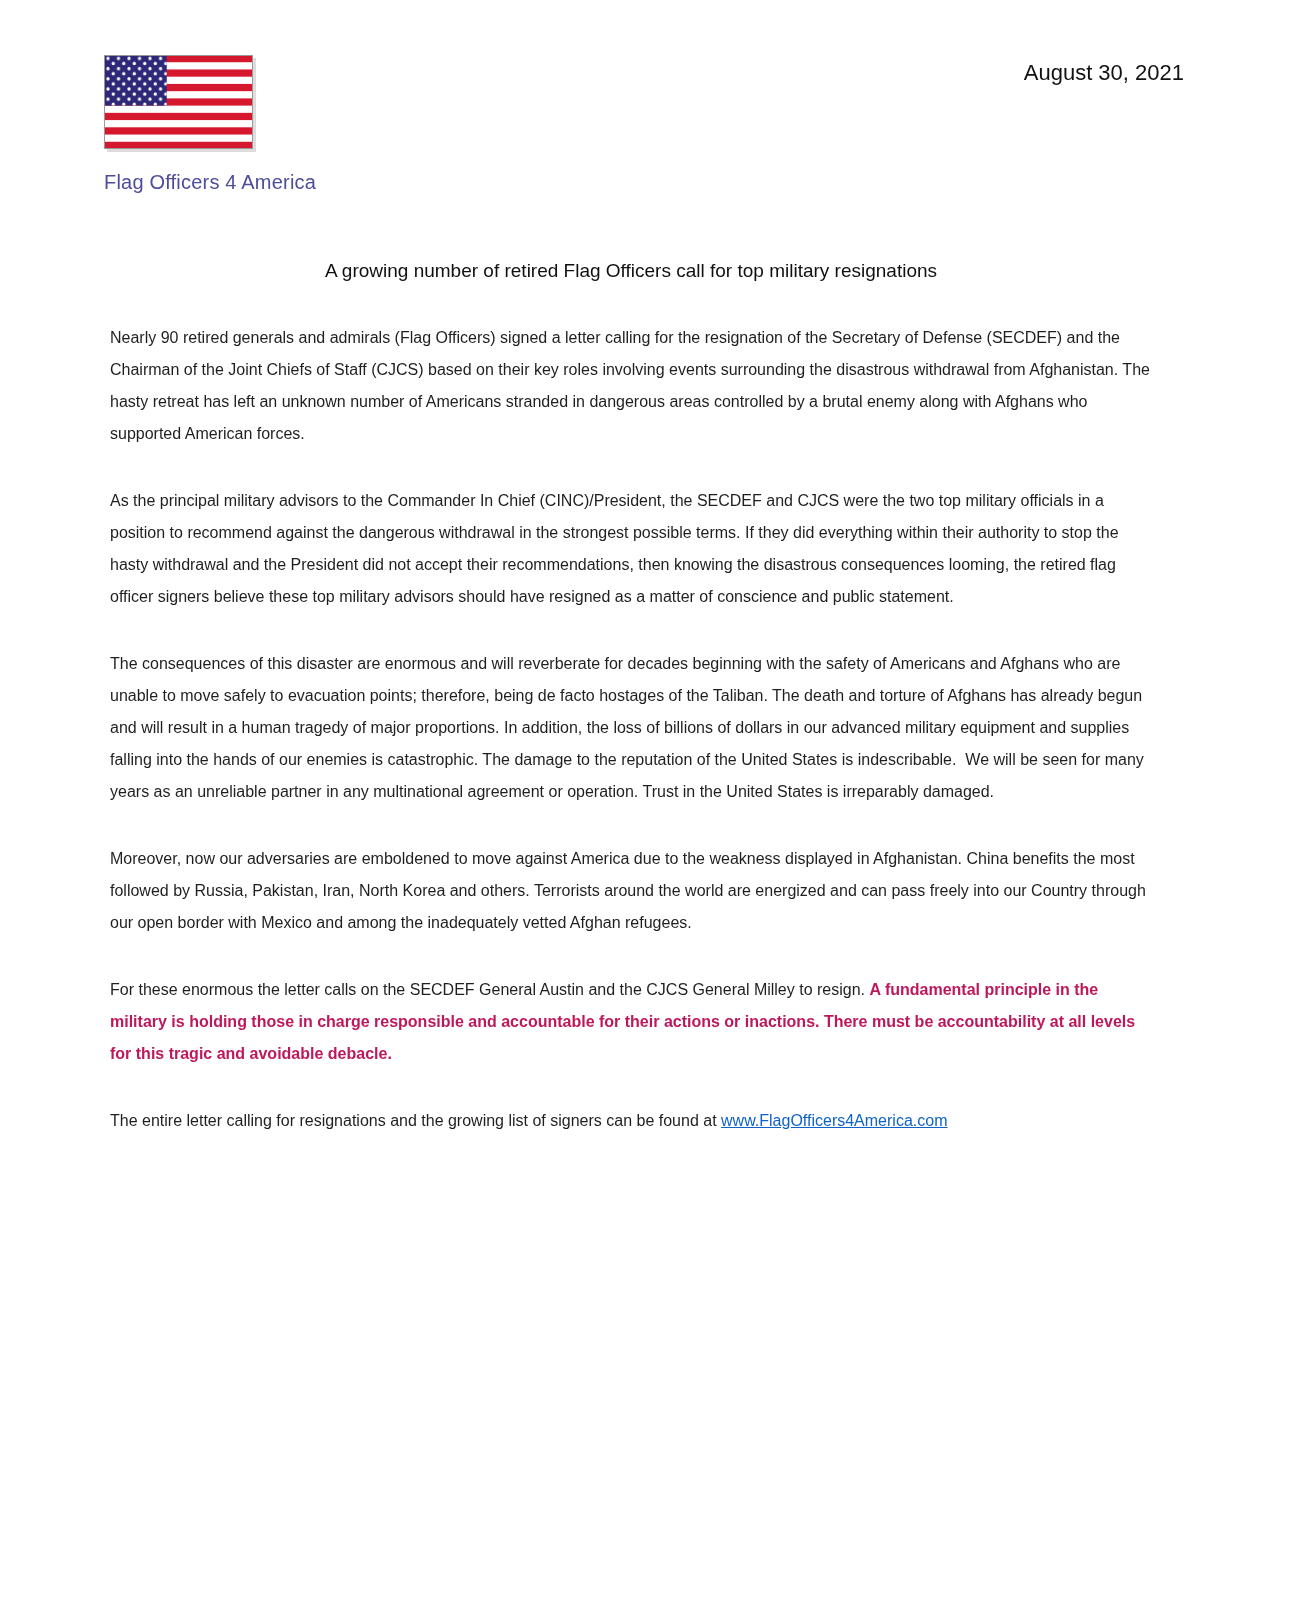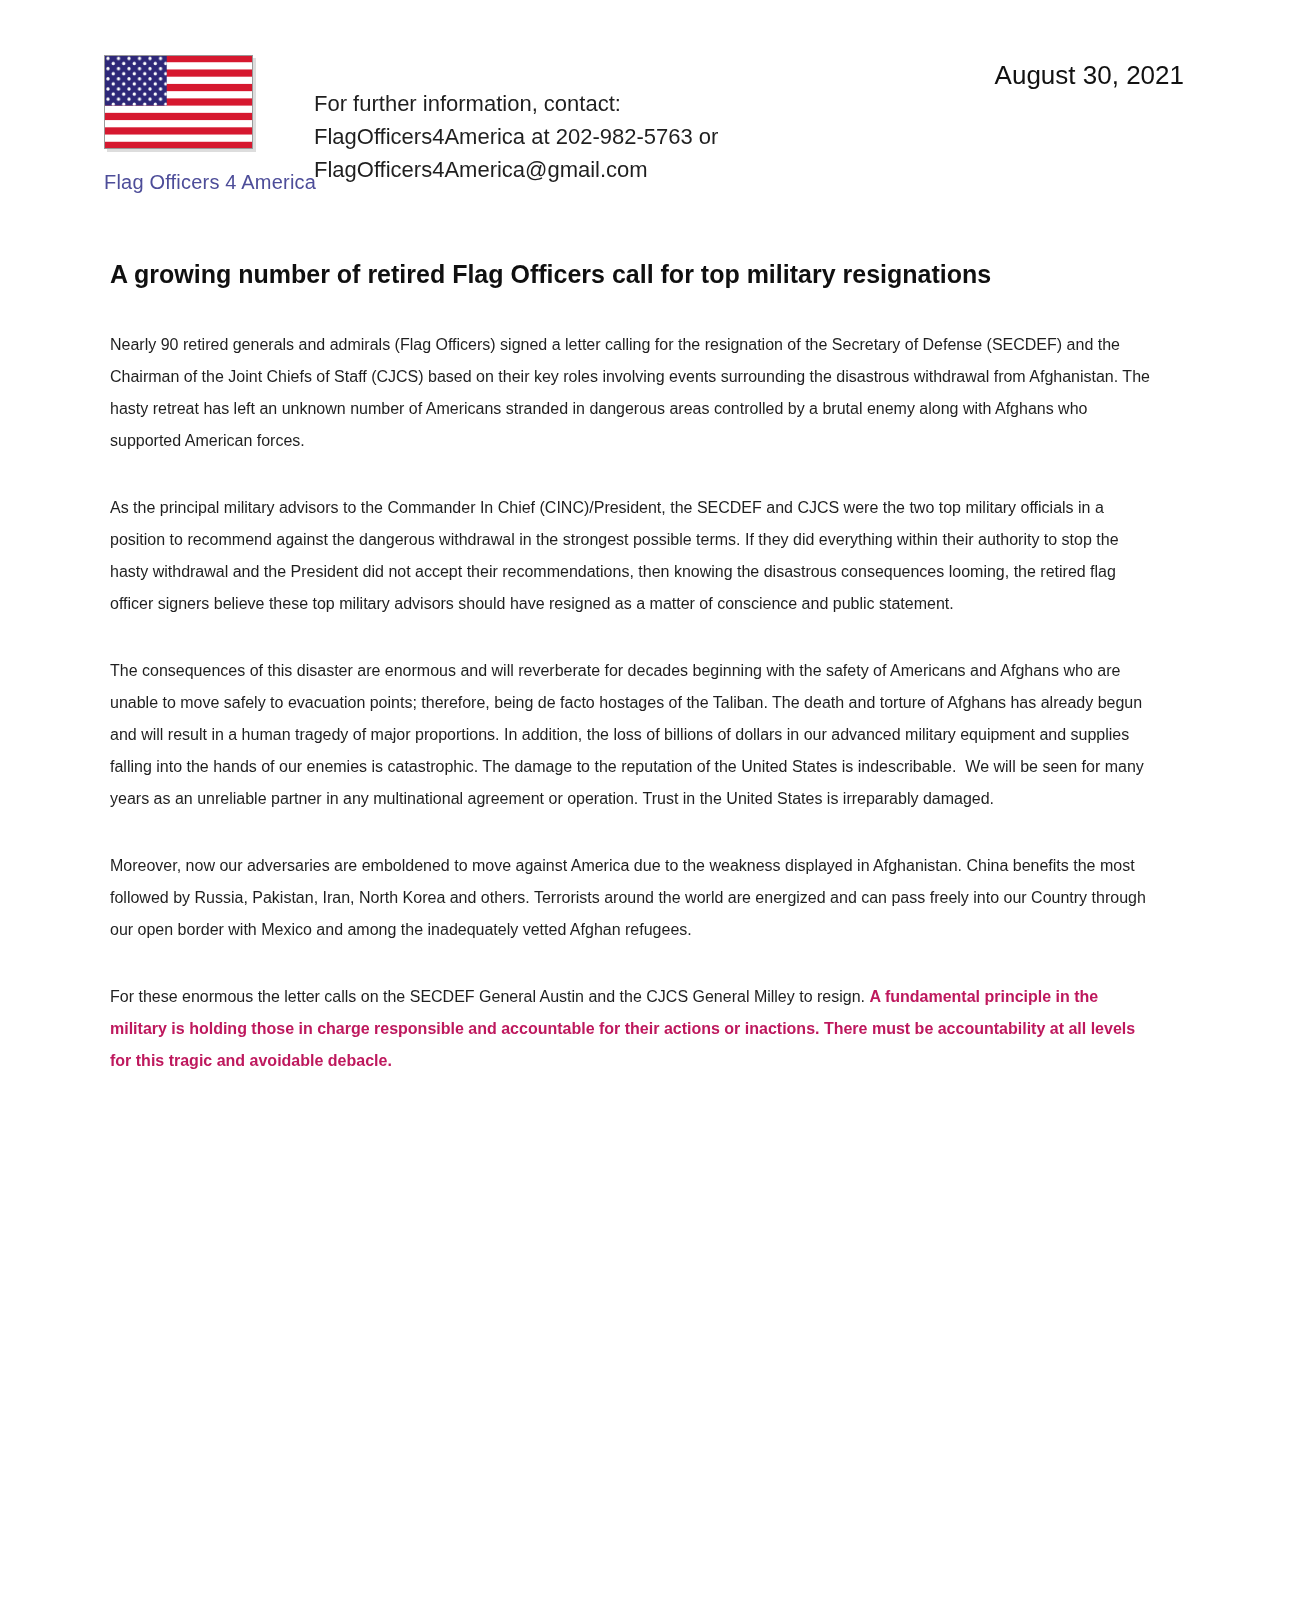--- a/index.html
+++ b/index.html
@@ -15,23 +15,23 @@
   }
   
   .masthead { position:relative; display:flex; align-items:flex-start; }
   .logo-block { flex:0 0 auto; width:200px; margin-left:-6px; display:flex; flex-direction:column; align-items:flex-start; }
   .flag-wrap { width:149px; height:94px; box-shadow:3px 3px 0 rgba(120,120,120,.25); }
   .flag-wrap svg { display:block; width:100%; height:100%; }
   .logo-caption { margin-top:22px; font-size:20px; letter-spacing:.2px; color:#4d4d99; white-space:nowrap; }
   .release-block { margin-left:10px; padding-top:5px; font-size:22px; }
   .press-title { font-weight:bold; color:#121212; }
   .contact { margin-top:27px; line-height:33px; }
-  .date { position:absolute; right:-32px; top:5px; font-size:26px; color:#121212; }
+  .date { position:absolute; right:-32px; top:5px; font-size:22px; color:#121212; }
   
-  .headline { margin:66px 0 0 0; font-size:25px; font-weight:bold; color:#101010; }
+  .headline { margin:66px 0 0 0; text-align:center; font-size:19px; font-weight:normal; color:#101010; }
   .body { margin-top:40px; }
   .body p { margin:0 0 35px 0; font-size:16px; line-height:32px; }
   .body p.closing { text-align:justify; margin-bottom:0; }
   .site-link { color:#0f62c6; text-decoration:underline; cursor:pointer; }
   strong { color:#be185d; }
 </style>
 </head>
 <body>
 
 <div class="page">
@@ -57,37 +57,33 @@
           <rect x="0" y="110.77" width="190" height="9.23" fill="#d6182f"></rect>
           <rect x="0" y="0" width="80" height="64.6" fill="#2e2878"></rect>
           <rect x="0" y="0" width="80" height="64.6" fill="url(#stars)"></rect>
           <rect x="0.5" y="0.5" width="189" height="119" fill="none" stroke="#9a9a9a" stroke-width="1.5"></rect>
         </svg>
       </div>
       <div class="logo-caption">Flag Officers 4 America</div>
     </div>
 
     <div class="release-block">
-      <div class="contact">
-        <div>For further information, contact:</div>
-        <div>FlagOfficers4America at 202-982-5763 or</div>
-        <div>FlagOfficers4America@gmail.com</div>
-      </div>
     </div>
 
     <div class="date">August 30, 2021</div>
   </header>
 
   <main>
     <h1 class="headline">A growing number of retired Flag Officers call for top military resignations</h1>
 
     <div class="body">
       <p>Nearly 90 retired generals and admirals (Flag Officers) signed a letter calling for the resignation of the Secretary of Defense (SECDEF) and the Chairman of the Joint Chiefs of Staff (CJCS) based on their key roles involving events surrounding the disastrous withdrawal from Afghanistan. The hasty retreat has left an unknown number of Americans stranded in dangerous areas controlled by a brutal enemy along with Afghans who supported American forces.</p>
       <p>As the principal military advisors to the Commander In Chief (CINC)/President, the SECDEF and CJCS were the two top military officials in a position to recommend against the dangerous withdrawal in the strongest possible terms. If they did everything within their authority to stop the hasty withdrawal and the President did not accept their recommendations, then knowing the disastrous consequences looming, the retired flag officer signers believe these top military advisors should have resigned as a matter of conscience and public statement.</p>
       <p>The consequences of this disaster are enormous and will reverberate for decades beginning with the safety of Americans and Afghans who are unable to move safely to evacuation points; therefore, being de facto hostages of the Taliban. The death and torture of Afghans has already begun and will result in a human tragedy of major proportions. In addition, the loss of billions of dollars in our advanced military equipment and supplies falling into the hands of our enemies is catastrophic. The damage to the reputation of the United States is indescribable.&nbsp; We will be seen for many years as an unreliable partner in any multinational agreement or operation. Trust in the United States is irreparably damaged.</p>
       <p>Moreover, now our adversaries are emboldened to move against America due to the weakness displayed in Afghanistan. China benefits the most followed by Russia, Pakistan, Iran, North Korea and others. Terrorists around the world are energized and can pass freely into our Country through our open border with Mexico and among the inadequately vetted Afghan refugees.</p>
 
       <p><span>For these enormous the letter calls on the SECDEF General Austin and the CJCS General Milley to resign. </span><strong>A fundamental principle in the military is holding those in charge responsible and accountable for their actions or inactions. There must be accountability at all levels for this tragic and avoidable debacle.</strong></p>
 
+      <p class="closing"><span>The entire letter calling for resignations and the growing list of signers can be found at</span> <a class="site-link" href="#">www.FlagOfficers4America.com</a></p>
     </div>
   </main>
 
 </div>
 
 </body></html>

